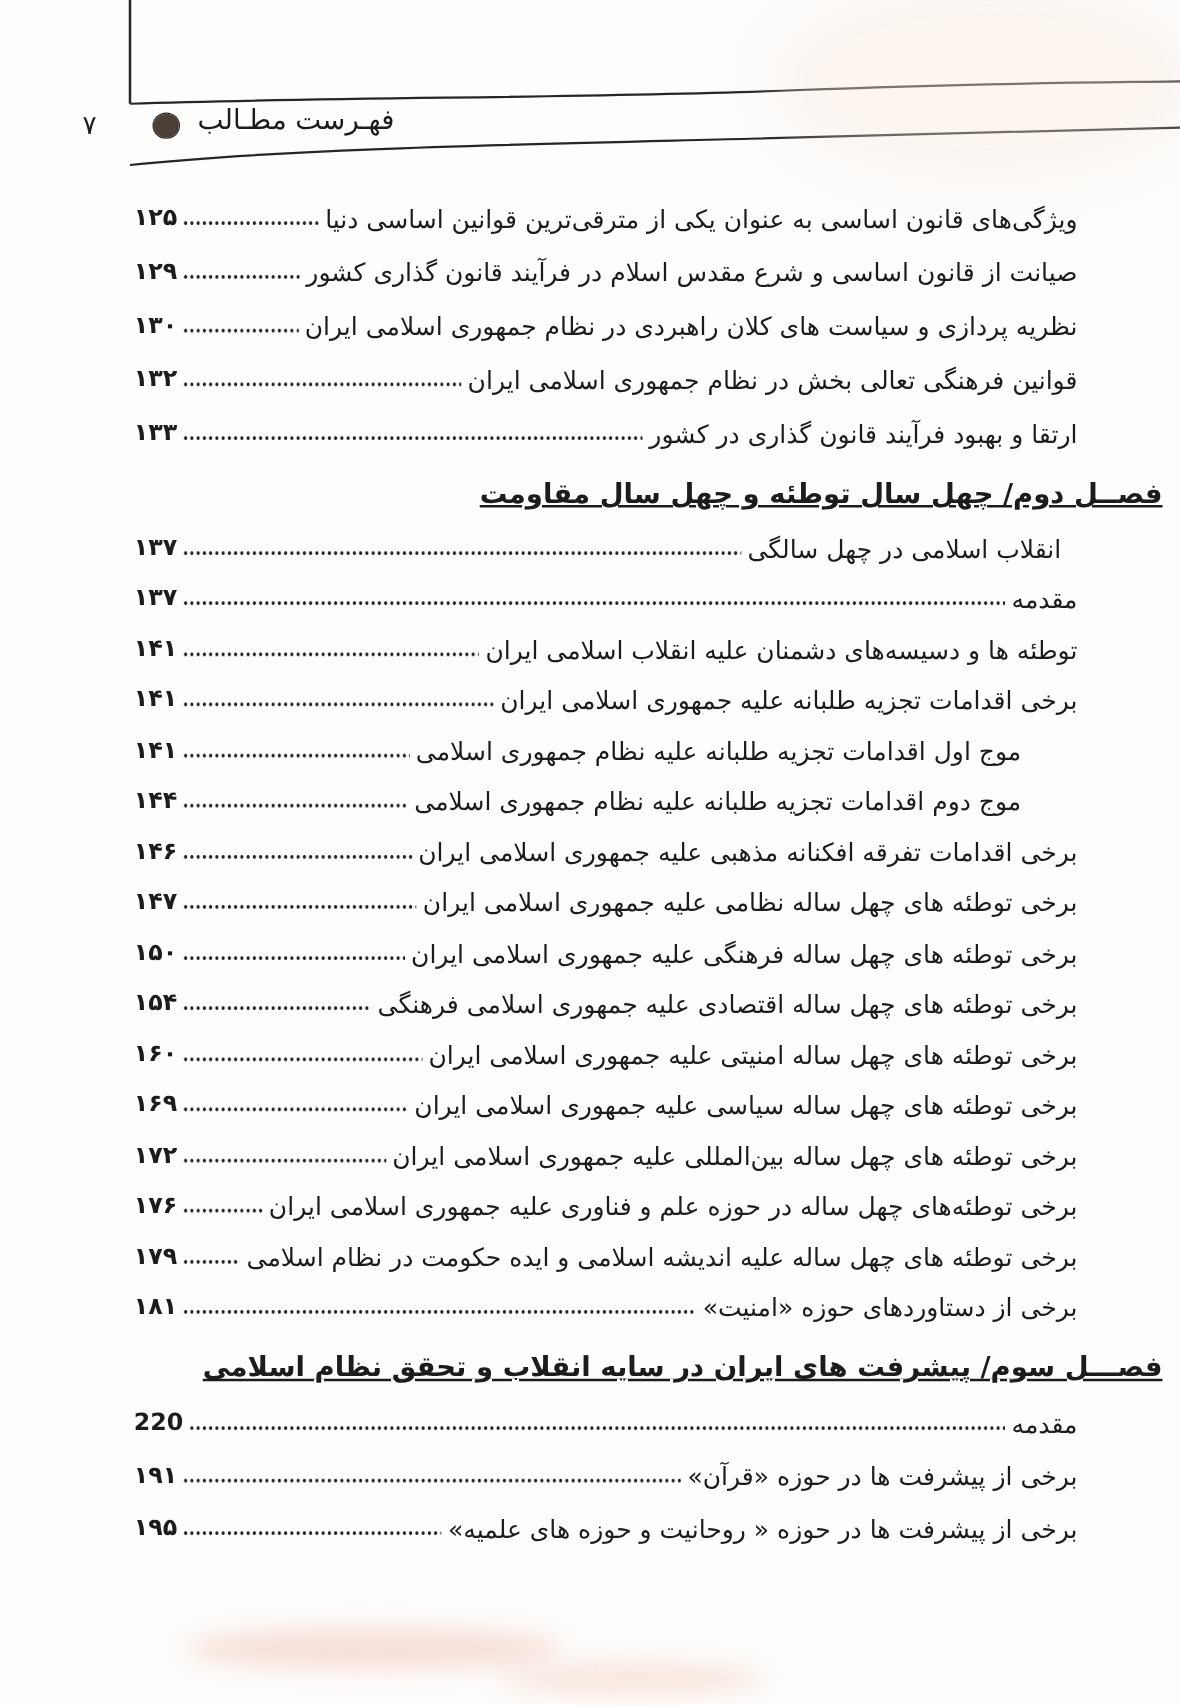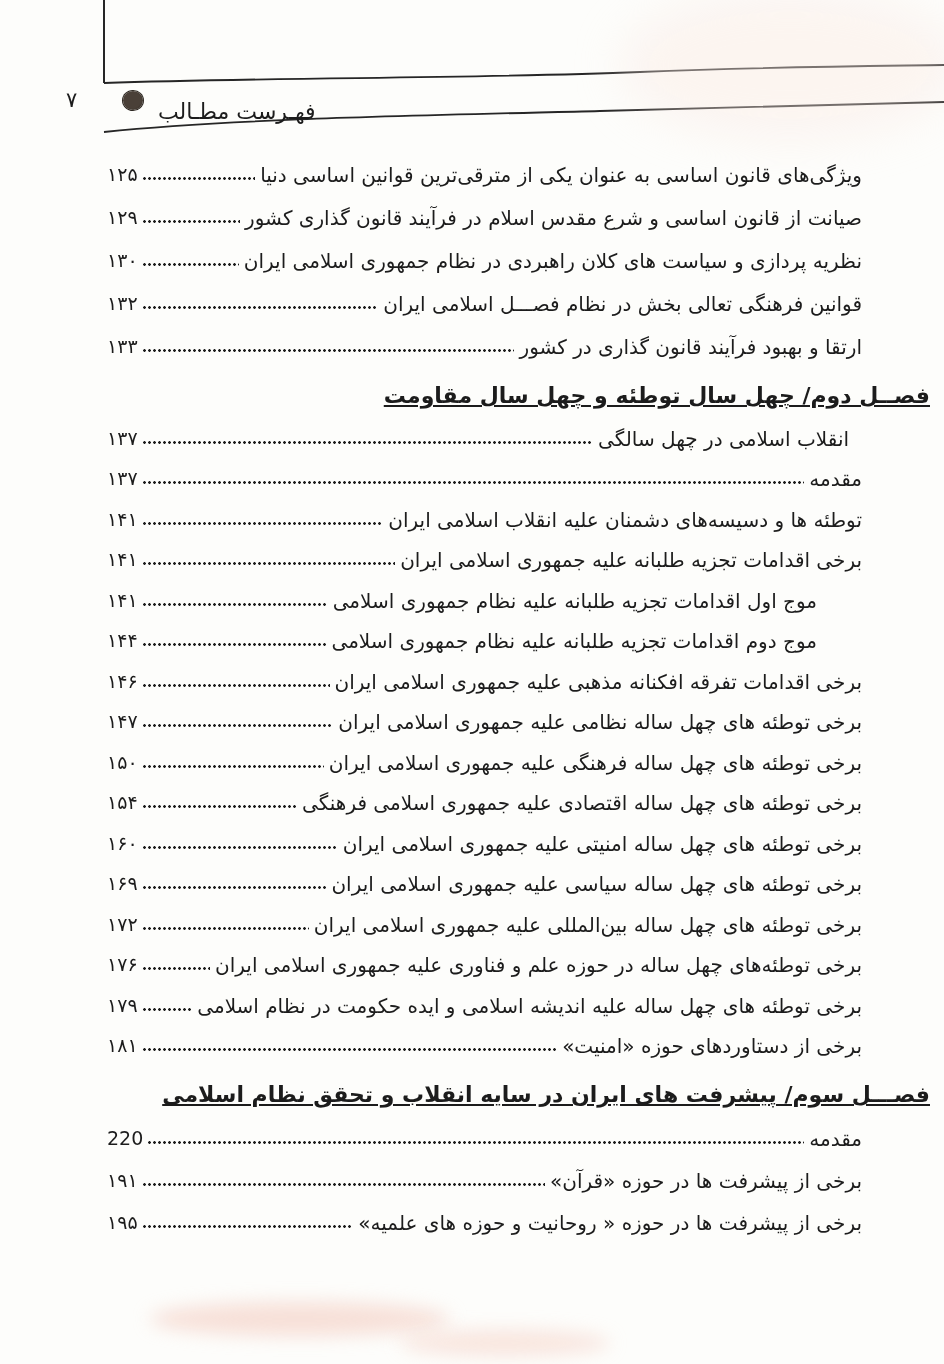--- a/index.html
+++ b/index.html
@@ -15,29 +15,29 @@
   .smudge{position:absolute;border-radius:50%;filter:blur(9px);pointer-events:none;}
   .smudge.a{left:150px;top:1302px;width:300px;height:34px;background:rgba(243,201,188,.55);}
   .smudge.b{left:400px;top:1330px;width:210px;height:26px;background:rgba(243,201,188,.45);}
   .smudge.c{left:620px;top:-10px;width:340px;height:150px;background:rgba(250,233,226,.4);filter:blur(22px);}
   
   .hdr{position:absolute;top:84px;left:0;width:944px;height:40px;}
   .folio{position:absolute;left:66px;top:4px;font-size:21px;}
   .bullet{position:absolute;left:123px;top:7px;width:20px;height:19px;border-radius:50%;
           background:radial-gradient(circle at 45% 45%, #4a4038 0 55%, #332c26 100%);
           box-shadow:0 0 0 1px #2c2620;}
-  .hdr-title{position:absolute;left:158px;top:15px;font-size:22px;letter-spacing:.5px;direction:rtl;}
+  .hdr-title{position:absolute;left:158px;top:0;font-size:22px;letter-spacing:.5px;direction:rtl;}
   
   .toc{position:absolute;top:145px;left:107px;right:82px;direction:rtl;}
   .row{display:flex;align-items:flex-end;direction:rtl;}
   .sec1 .row{height:43px;}
   .sec2 .row{height:40.5px;}
   .sec3 .row{height:42px;}
   .title{white-space:nowrap;font-size:20px;line-height:1.3;margin-top:23px;}
-  .num{white-space:nowrap;font-size:19px;line-height:1.35;padding-right:3px;}
+  .num{white-space:nowrap;font-size:19px;line-height:1.35;padding-right:3px;font-weight:bold;}
   .dots{flex:1 1 auto;height:9px;margin:0 5px 5px 1px;
         background-image:radial-gradient(circle, #1d1d1d 1.15px, rgba(0,0,0,0) 1.55px);
         background-size:5px 9px;background-repeat:repeat-x;background-position:left bottom;}
   .ind1{padding-right:13px;}
   .ind2{padding-right:45px;}
   .chapter{height:48px !important;margin-right:-68px;margin-top:3px;}
   .chapter .title{font-weight:bold;font-size:22px;letter-spacing:-0.3px;text-decoration:underline;}
 </style>
 </head>
 <body>
@@ -70,21 +70,21 @@
       <span class="title">صیانت از قانون اساسی و شرع مقدس اسلام در فرآیند قانون گذاری کشور</span>
       <span class="dots"></span>
       <span class="num">۱۲۹</span>
     </div>
     <div class="row">
       <span class="title">نظریه پردازی و سیاست های کلان راهبردی در نظام جمهوری اسلامی ایران</span>
       <span class="dots"></span>
       <span class="num">۱۳۰</span>
     </div>
     <div class="row">
-      <span class="title">قوانین فرهنگی تعالی بخش در نظام فصـــل اسلامی ایران</span>
+      <span class="title">قوانین فرهنگی تعالی بخش در نظام جمهوری اسلامی ایران</span>
       <span class="dots"></span>
       <span class="num">۱۳۲</span>
     </div>
     <div class="row">
       <span class="title">ارتقا و بهبود فرآیند قانون گذاری در کشور</span>
       <span class="dots"></span>
       <span class="num">۱۳۳</span>
     </div>
     <div class="row chapter">
       <span class="title">فصــل دوم/ چهل سال توطئه و چهل سال مقاومت</span>

